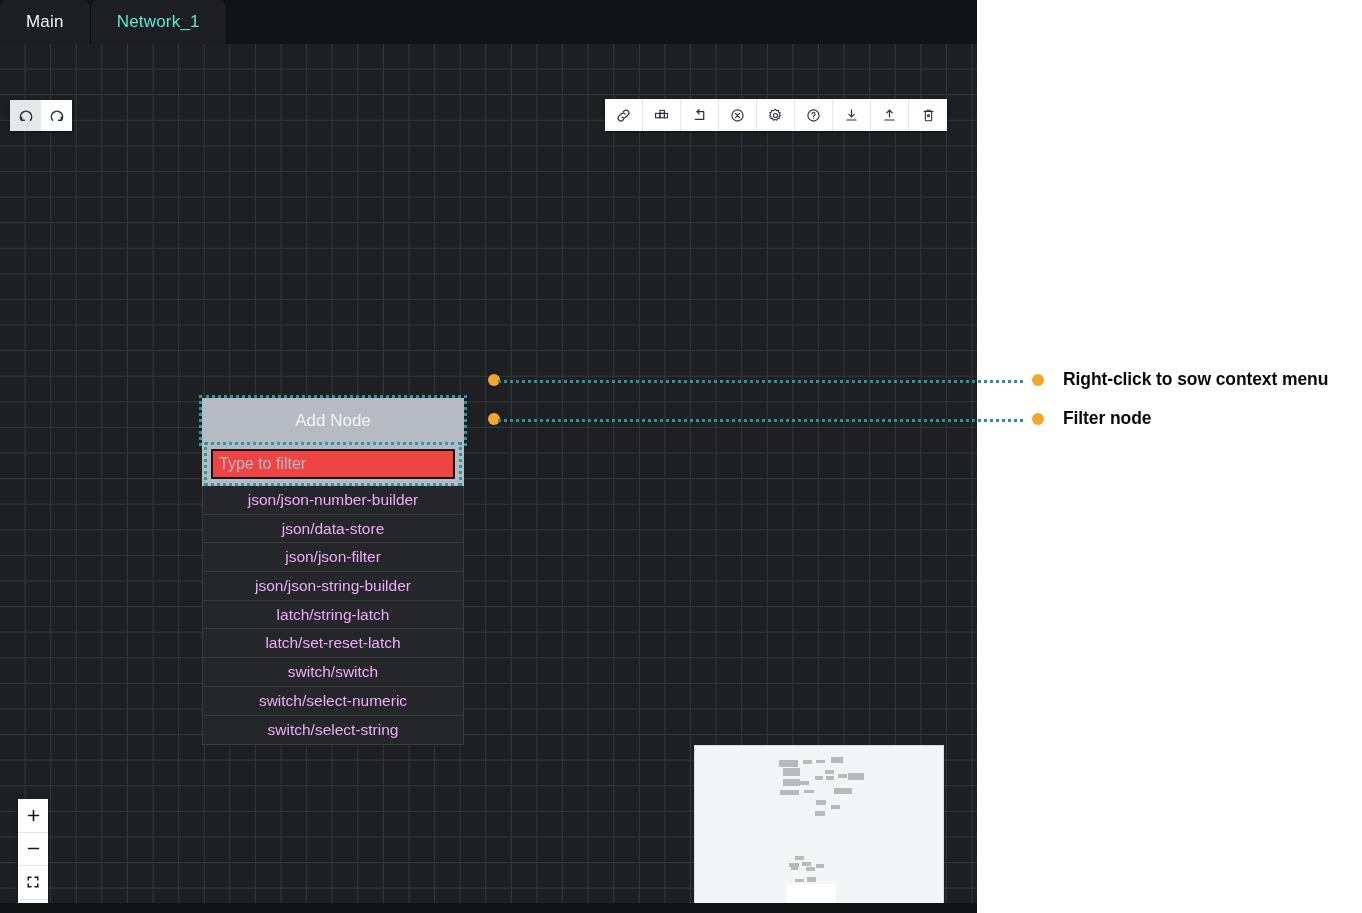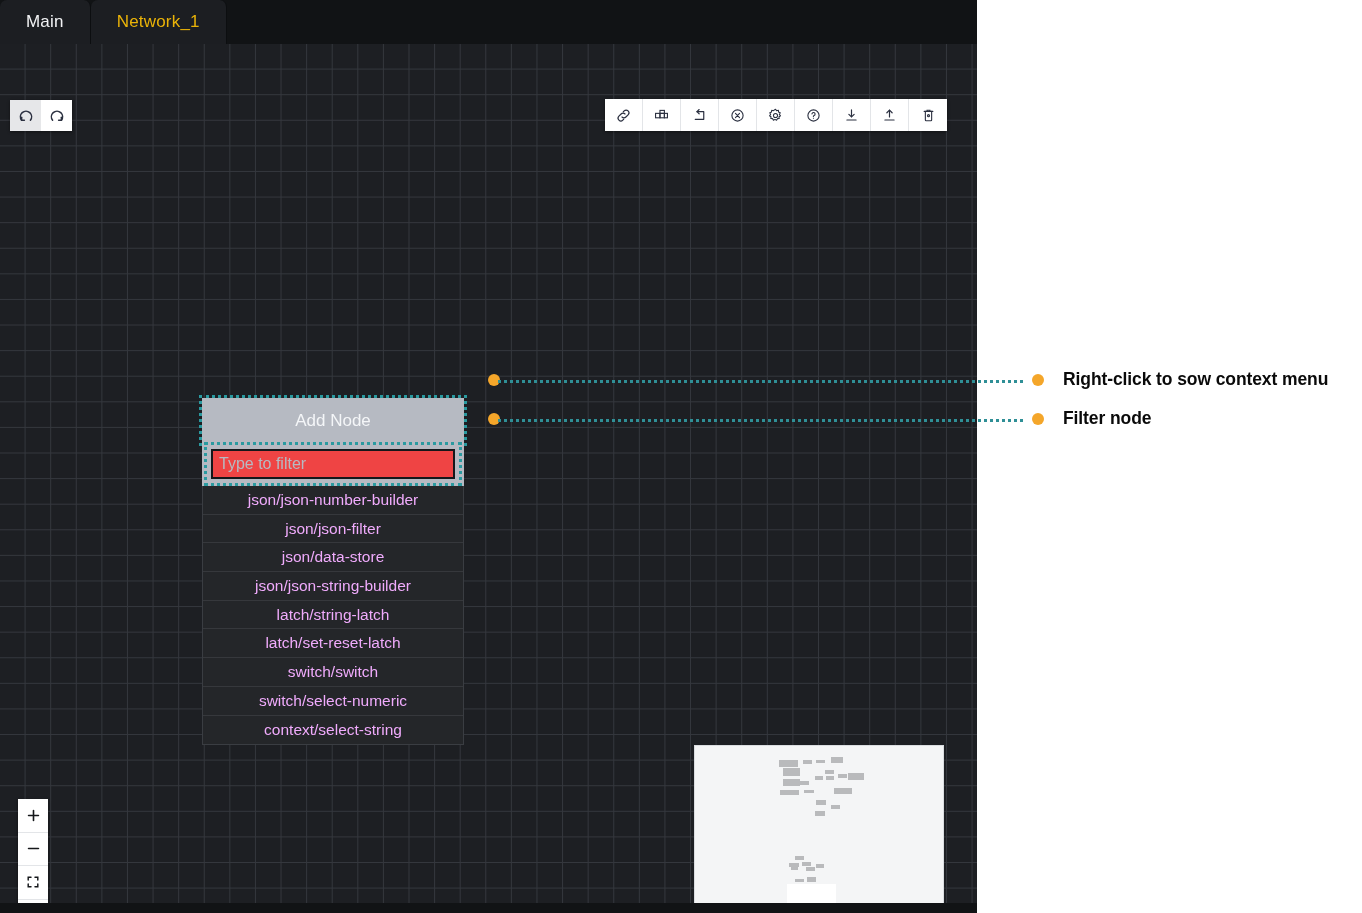--- a/index.html
+++ b/index.html
@@ -33,21 +33,21 @@
     display: flex; align-items: center; justify-content: center;
     font-size: 17px;
     background: #1c1e22;
     border-top-left-radius: 7px;
     border-top-right-radius: 7px;
     border-right: 1px solid #0c0e10;
     cursor: pointer;
     letter-spacing: .2px;
   }
   .tab.main  { color: #f2f3f5; }
-  .tab.active { color: #eab308; }
+  .tab.active { color: #5eead4; }
 
   
   .canvas {
     position: absolute; left: 0; top: 44px;
     width: 977px; height: 859px;
     background-color: #1d1f23;
     background-image:
       linear-gradient(to right, #34373d 1px, transparent 1px),
       linear-gradient(to bottom, #34373d 1px, transparent 1px);
     background-size: 25.6px 25.6px;
@@ -345,42 +345,42 @@
         <div class="filter-wrap">
           <div class="hl-dots" style="position:absolute; left:5px; top:2px; right:5px; bottom:3px; pointer-events:none;"></div>
           <input class="filter-input" type="text" autofocus="" placeholder="Type to filter" style="">
         </div>
 
         <div class="node-list">
           <div class="node-item">
               <span>json/json-number-builder</span>
             </div>
           <div class="node-item">
+              <span>json/data-store</span>
+            </div>
+          <div class="node-item">
               <span>json/json-filter</span>
             </div>
           <div class="node-item">
-              <span>json/data-store</span>
-            </div>
-          <div class="node-item">
               <span>json/json-string-builder</span>
             </div>
           <div class="node-item">
               <span>latch/string-latch</span>
             </div>
           <div class="node-item">
               <span>latch/set-reset-latch</span>
             </div>
           <div class="node-item">
               <span>switch/switch</span>
             </div>
           <div class="node-item">
               <span>switch/select-numeric</span>
             </div>
           <div class="node-item">
-              <span>context/select-string</span>
+              <span>switch/select-string</span>
             </div>
         </div>
       </div>
 
       <div class="viewctl">
         <div class="viewctl-btn">
           <span>
             <svg width="17" height="17" viewBox="0 0 20 20" stroke="#15171a" stroke-width="1.9" stroke-linecap="round">
               <path d="M10 4.2 L10 15.8 M4.2 10 L15.8 10"></path>
             </svg>

